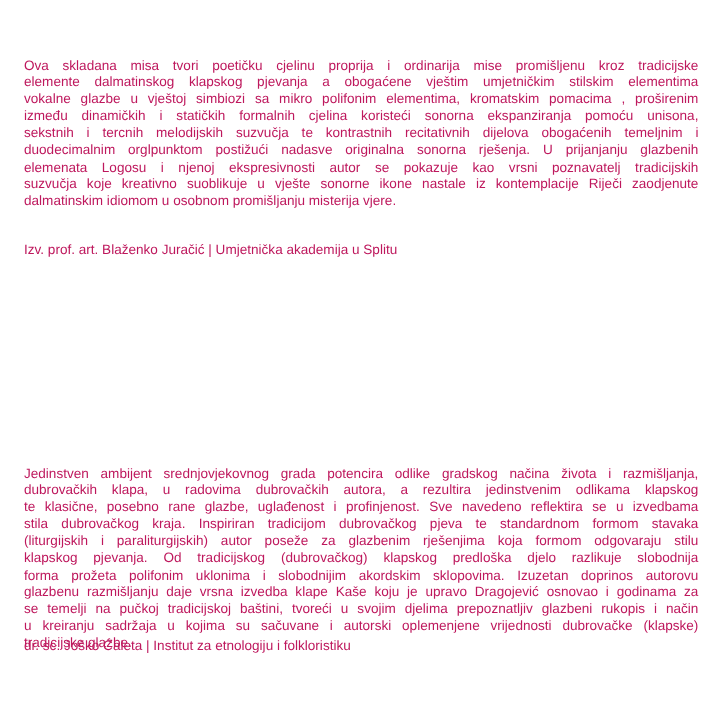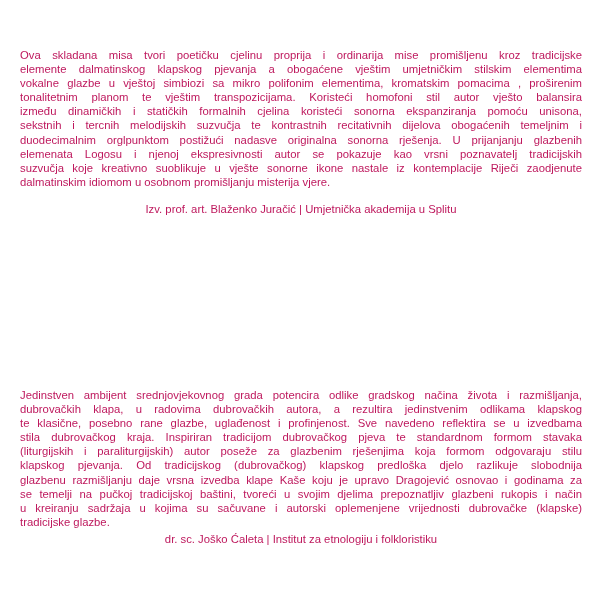--- a/index.html
+++ b/index.html
@@ -31,55 +31,55 @@
   }
   .para .line.last {
     text-align-last: left;
   }
   .attr {
     position: absolute;
     left: 20px;
     width: 562px;
     font-size: 11.3px;
     line-height: 14.1px;
-    text-align: center;
+    text-align: left;
     white-space: nowrap;
   }
   #para1 { top: 48px; }
   #attr1 { top: 202px; }
   #para2 { top: 388px; }
   #attr2 { top: 532px; }
 </style>
 </head>
 <body>
 
 <div class="page">
 
   <div class="para" id="para1">
       <div class="line">Ova skladana misa tvori poetičku cjelinu proprija i ordinarija mise promišljenu kroz tradicijske</div>
       <div class="line">elemente dalmatinskog klapskog pjevanja a obogaćene vještim umjetničkim stilskim elementima</div>
       <div class="line">vokalne glazbe u vještoj simbiozi sa mikro polifonim elementima, kromatskim pomacima , proširenim</div>
-      <div class="line">tonalitetnim planom te vještim transpozicijama. Koristeći homofoni stil autor vješto balansira</div>
       <div class="line">između dinamičkih i statičkih formalnih cjelina  koristeći sonorna ekspanziranja pomoću unisona,</div>
       <div class="line">sekstnih i tercnih melodijskih suzvučja te kontrastnih recitativnih dijelova obogaćenih temeljnim i</div>
       <div class="line">duodecimalnim orglpunktom postižući nadasve originalna sonorna rješenja. U prijanjanju glazbenih</div>
       <div class="line">elemenata Logosu i njenoj ekspresivnosti autor  se pokazuje kao vrsni poznavatelj tradicijskih</div>
       <div class="line">suzvučja koje kreativno suoblikuje u vješte sonorne ikone  nastale iz kontemplacije Riječi zaodjenute</div>
       <div class="line last">dalmatinskim idiomom u osobnom promišljanju misterija vjere.</div>
     </div>
 
   <div class="attr" id="attr1">Izv. prof. art. Blaženko Juračić | Umjetnička akademija u Splitu</div>
 
   <div class="para" id="para2">
       <div class="line">Jedinstven ambijent srednjovjekovnog grada potencira odlike gradskog načina života i razmišljanja,</div>
       <div class="line">dubrovačkih klapa, u radovima dubrovačkih autora, a rezultira jedinstvenim odlikama klapskog</div>
       <div class="line">te klasične, posebno rane glazbe, uglađenost i profinjenost. Sve navedeno reflektira se u izvedbama</div>
       <div class="line">stila dubrovačkog kraja. Inspiriran tradicijom dubrovačkog pjeva te standardnom formom stavaka</div>
       <div class="line">(liturgijskih i paraliturgijskih) autor poseže za glazbenim rješenjima koja formom odgovaraju stilu</div>
       <div class="line">klapskog pjevanja. Od tradicijskog (dubrovačkog) klapskog predloška djelo razlikuje slobodnija</div>
+      <div class="line">forma prožeta polifonim uklonima i slobodnijim akordskim sklopovima. Izuzetan doprinos autorovu</div>
       <div class="line">glazbenu razmišljanju daje vrsna izvedba klape Kaše koju je upravo Dragojević osnovao i godinama za</div>
       <div class="line">se temelji na pučkoj tradicijskoj baštini, tvoreći u svojim djelima prepoznatljiv glazbeni rukopis i način</div>
       <div class="line">u kreiranju sadržaja u kojima su sačuvane i autorski oplemenjene vrijednosti dubrovačke (klapske)</div>
       <div class="line last">tradicijske glazbe.</div>
     </div>
 
   <div class="attr" id="attr2">dr. sc. Joško Ćaleta | Institut za etnologiju i folkloristiku</div>
 
 </div>
 

